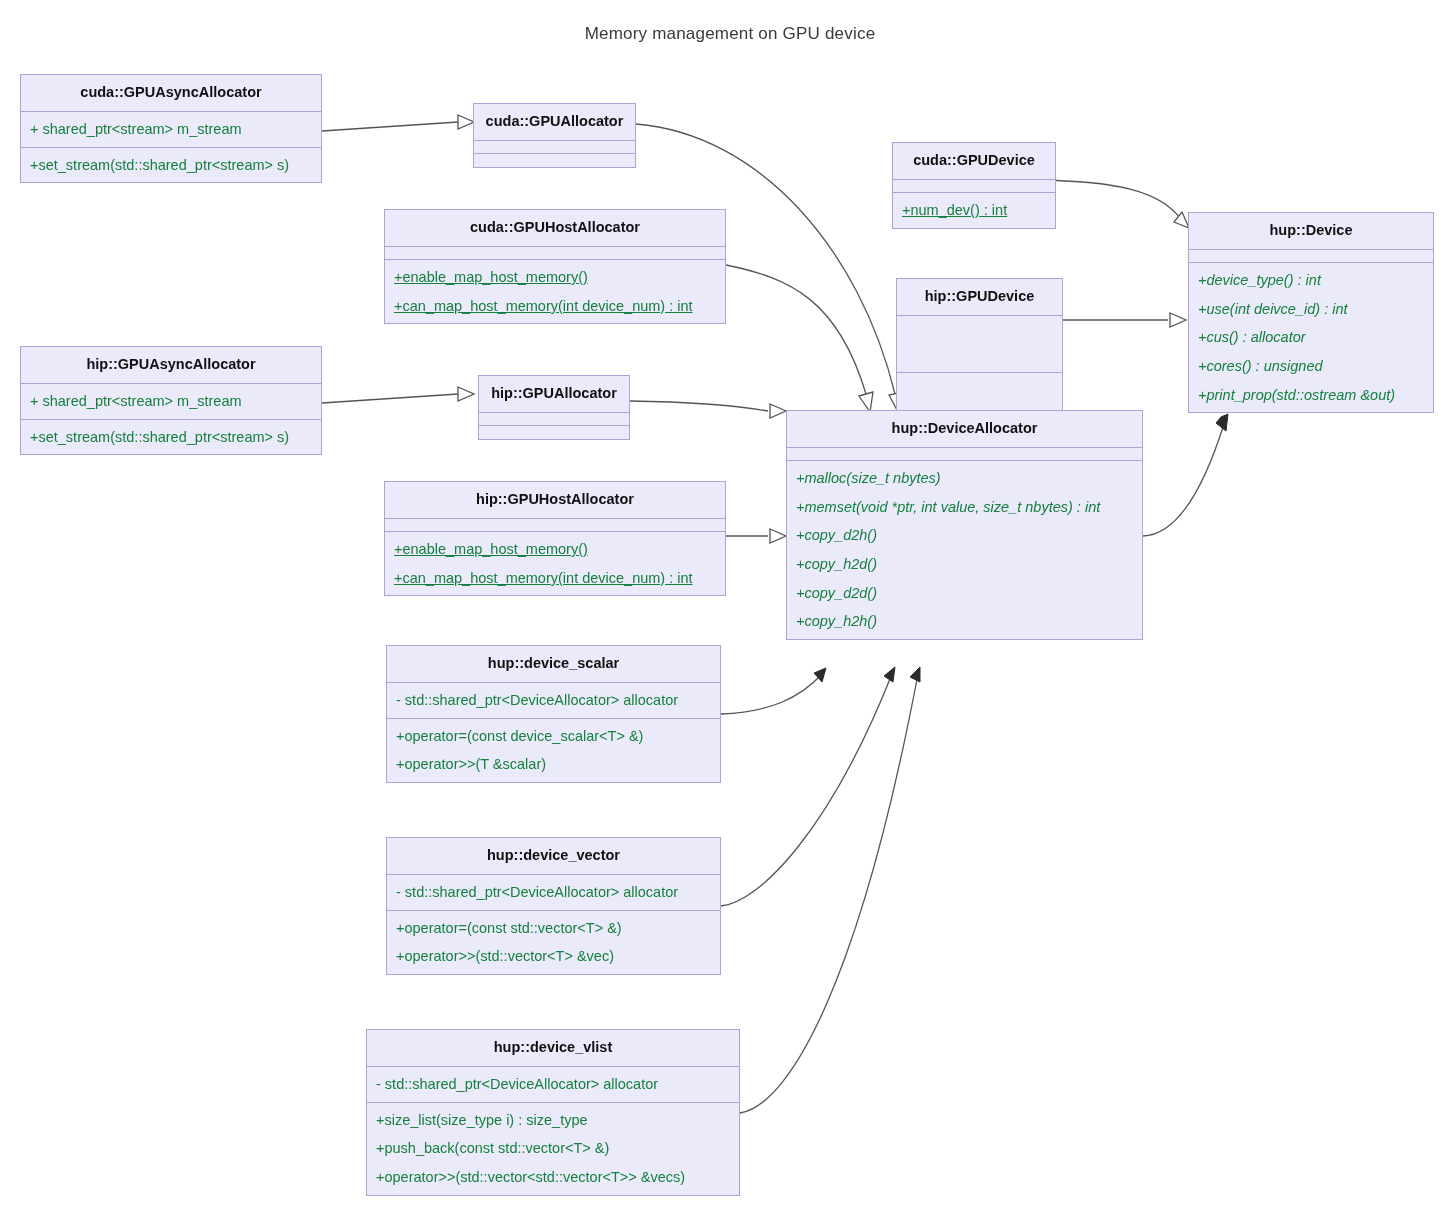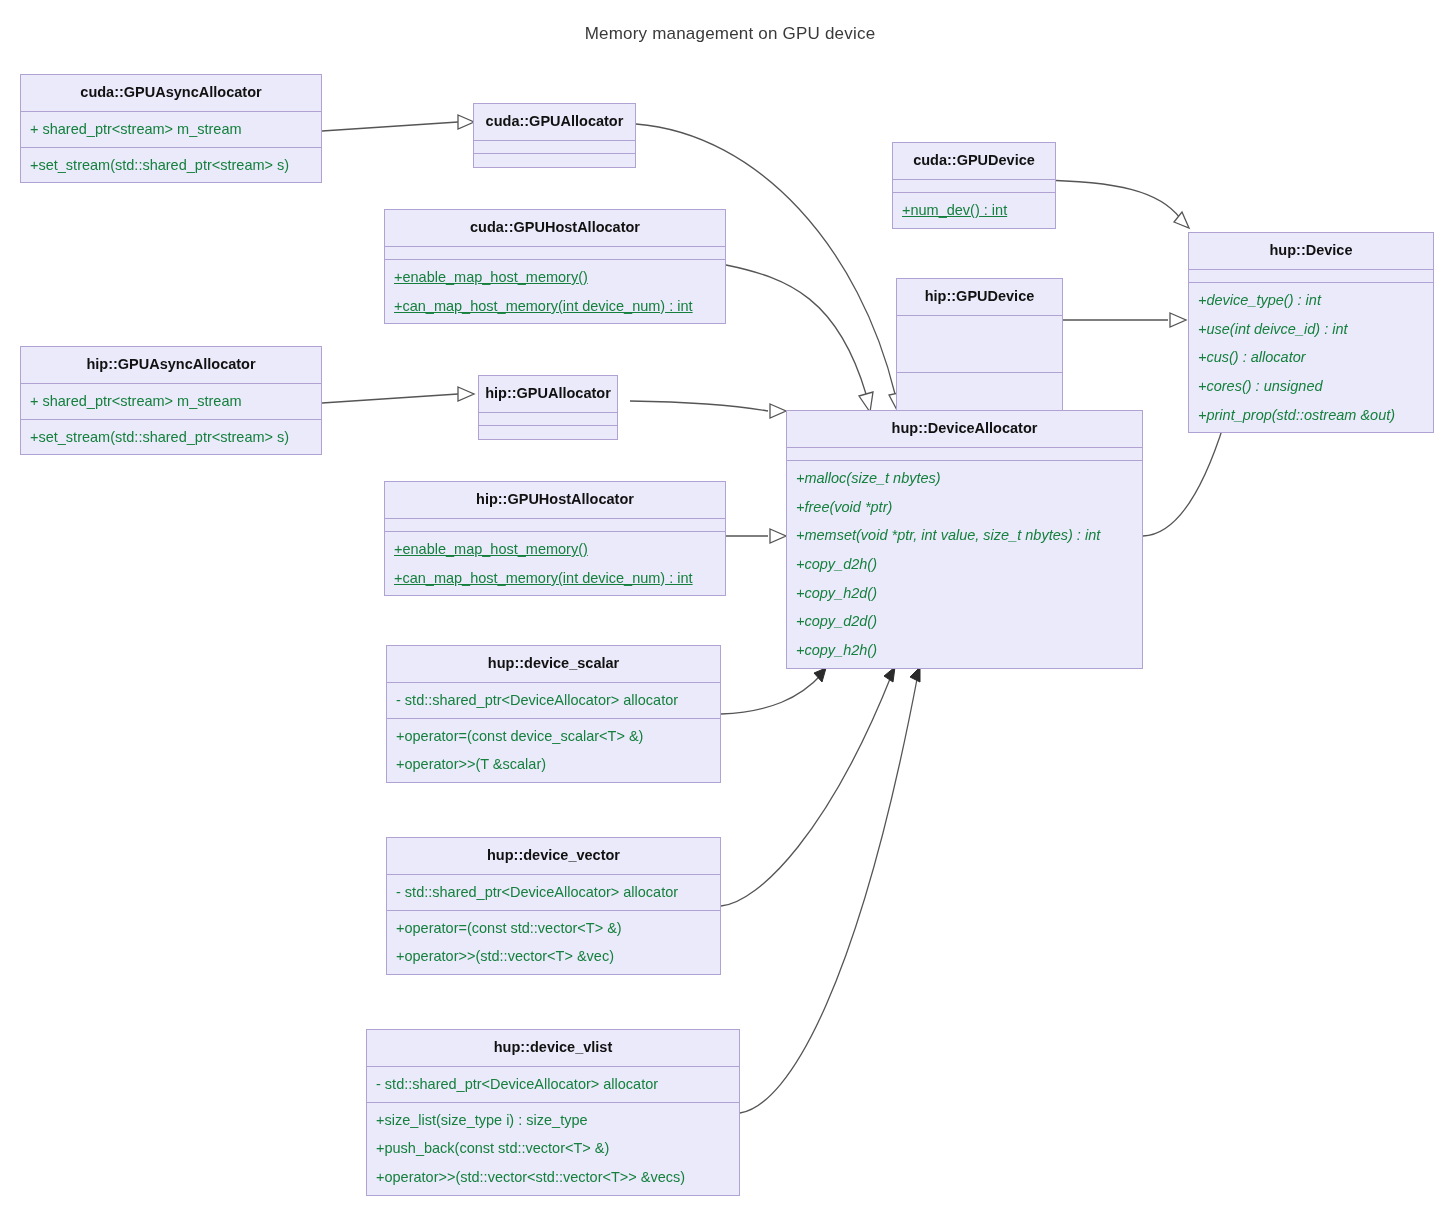--- a/index.html
+++ b/index.html
@@ -191,21 +191,21 @@
   <div class="uml-class" style="left:20px; top:346px; width:302px;">
     <div class="uml-name">hip::GPUAsyncAllocator</div>
     <div class="uml-compartment">
       <div class="uml-member">+ shared_ptr&lt;stream&gt; m_stream</div>
     </div>
     <div class="uml-compartment last">
       <div class="uml-member">+set_stream(std::shared_ptr&lt;stream&gt; s)</div>
     </div>
   </div>
 
-  <div class="uml-class" style="left:478px; top:375px; width:140px;">
+  <div class="uml-class" style="left:478px; top:375px; width:152px;">
     <div class="uml-name">hip::GPUAllocator</div>
     <div class="uml-compartment empty"></div>
     <div class="uml-compartment empty last"></div>
   </div>
 
   <div class="uml-class" style="left:384px; top:481px; width:342px;">
     <div class="uml-name">hip::GPUHostAllocator</div>
     <div class="uml-compartment empty"></div>
     <div class="uml-compartment last">
       <div class="uml-member static">+enable_map_host_memory()</div>
@@ -222,38 +222,37 @@
   </div>
 
   <div class="uml-class" style="left:896px; top:278px; width:167px;gap:44px;">
     <div class="uml-name">hip::GPUDevice</div>
     <div class="uml-compartment empty"></div>
     <div class="uml-compartment last">
       <div class="uml-member static">+num_dev() : int</div>
     </div>
   </div>
 
-  <div class="uml-class" style="left:1188px; top:232px; width:246px;">
+  <div class="uml-class" style="left:1188px; top:212px; width:246px;">
     <div class="uml-name">hup::Device</div>
     <div class="uml-compartment empty"></div>
     <div class="uml-compartment last">
       <div class="uml-member abstract">+device_type() : int</div>
       <div class="uml-member abstract">+use(int deivce_id) : int</div>
       <div class="uml-member abstract">+cus() : allocator</div>
       <div class="uml-member abstract">+cores() : unsigned</div>
       <div class="uml-member abstract">+print_prop(std::ostream &amp;out)</div>
     </div>
   </div>
 
   <div class="uml-class" style="left:786px; top:410px; width:357px;">
     <div class="uml-name">hup::DeviceAllocator</div>
     <div class="uml-compartment empty"></div>
     <div class="uml-compartment last">
       <div class="uml-member abstract">+malloc(size_t nbytes)</div>
-      <div class="uml-member abstract">+free(void *ptr)</div>
       <div class="uml-member abstract">+memset(void *ptr, int value, size_t nbytes) : int</div>
       <div class="uml-member abstract">+copy_d2h()</div>
       <div class="uml-member abstract">+copy_h2d()</div>
       <div class="uml-member abstract">+copy_d2d()</div>
       <div class="uml-member abstract">+copy_h2h()</div>
     </div>
   </div>
 
   <div class="uml-class" style="left:386px; top:645px; width:335px;">
     <div class="uml-name">hup::device_scalar</div>

